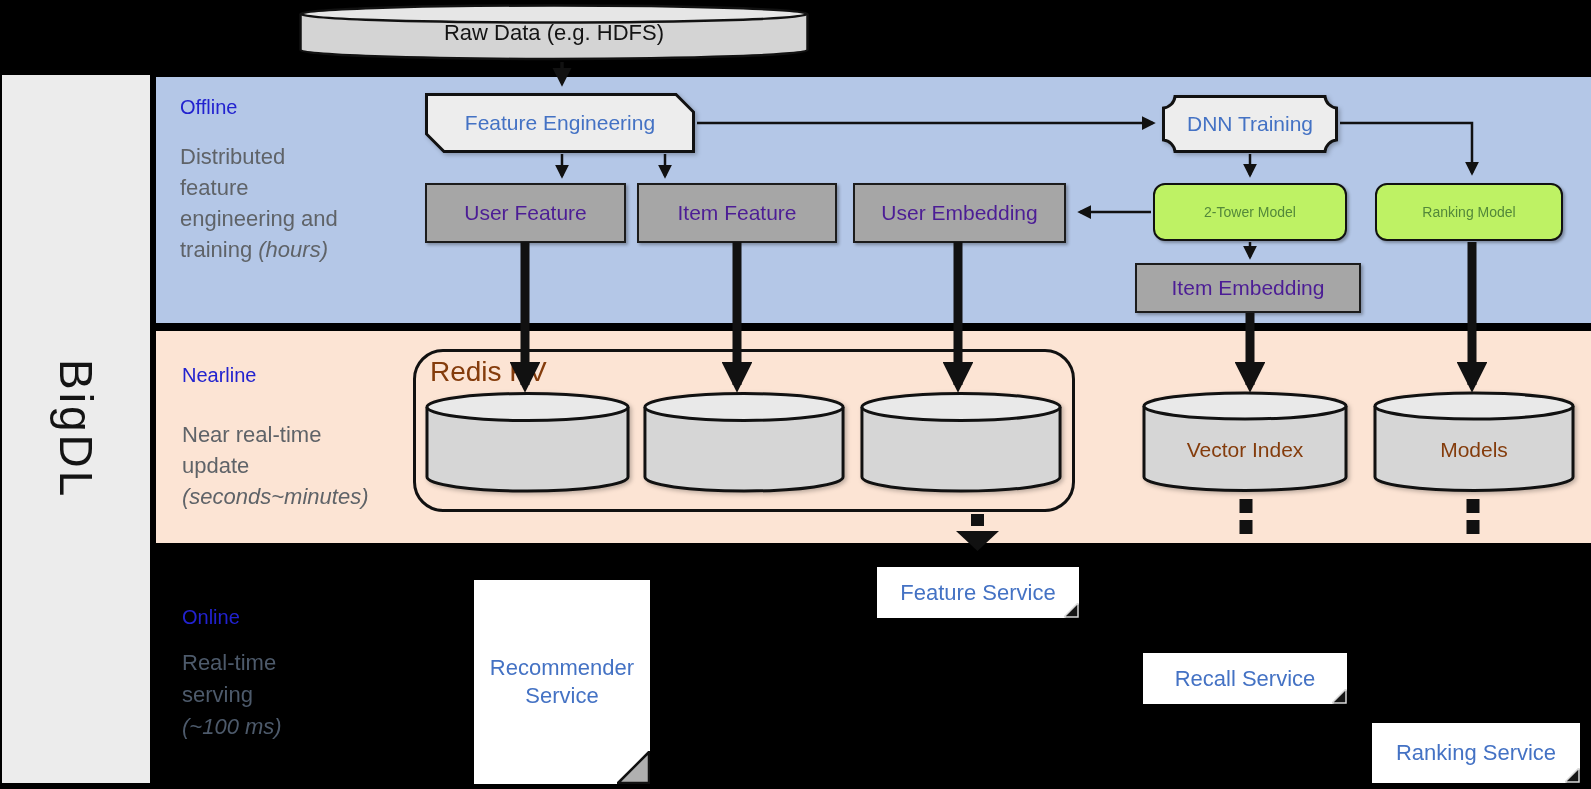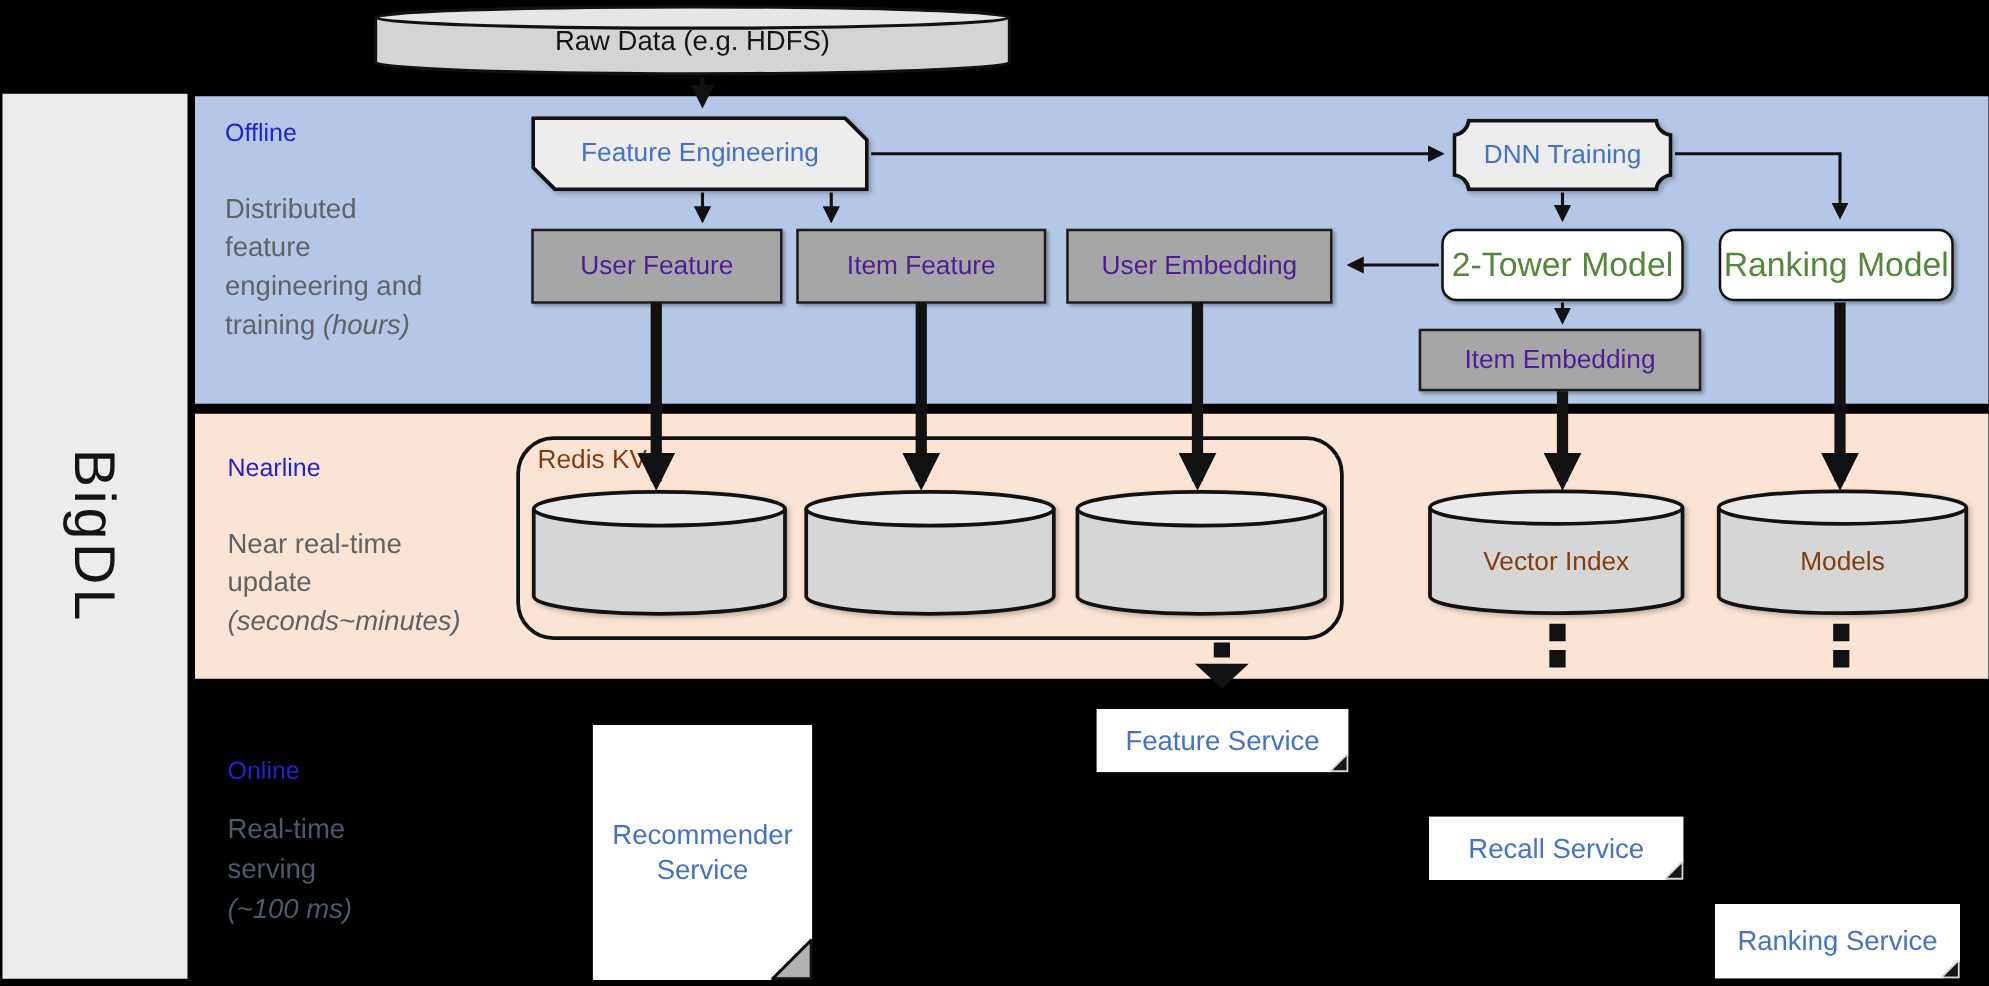--- a/index.html
+++ b/index.html
@@ -10,38 +10,38 @@
   
   .band{position:absolute;left:156px;width:1435px;z-index:1;}
   .band.offline{top:77px;height:246px;background:#b4c7e7;}
   .band.nearline{top:331px;height:212px;background:#fce4d4;}
   .leftbar{position:absolute;left:2px;top:75px;width:148px;height:708px;background:#ececec;z-index:1;
     display:flex;align-items:center;justify-content:center;}
   .leftbar .brand{writing-mode:vertical-rl;text-orientation:mixed;font-size:46px;color:#141414;letter-spacing:3px;}
   
   .sec-labels{position:absolute;z-index:2;}
   .sec-title{font-size:20px;color:#2222cf;}
-  .sec-desc{font-size:22px;line-height:31px;color:#5f6368;margin-top:32px;}
+  .sec-desc{font-size:22px;line-height:31px;color:#5f6368;margin-top:22px;}
   .sec-desc.on-black{color:#4d5a6b;}
   .it{font-style:italic;}
   
   .node{position:absolute;z-index:2;display:flex;align-items:center;justify-content:center;text-align:right;}
   .node .shape-svg{position:absolute;inset:0;width:100%;height:100%;filter:drop-shadow(2px 2px 2px rgba(0,0,0,0.25));}
   .node .lbl{position:relative;z-index:2;}
   .dark-box{background:#a6a6a6;border:2.5px solid #1c1c1c;box-sizing:border-box;
     box-shadow:2px 2px 3px rgba(0,0,0,0.3);font-size:21px;color:#4c1d95;}
-  .round-box{background:#ffffff;border:2.5px solid #111;border-radius:12px;box-sizing:border-box;
-    box-shadow:2px 2px 3px rgba(0,0,0,0.3);font-size:27px;color:#53883a;}
+  .round-box{background:#bef264;border:2.5px solid #111;border-radius:12px;box-sizing:border-box;
+    box-shadow:2px 2px 3px rgba(0,0,0,0.3);font-size:14px;color:#53883a;}
   .blue-lbl{color:#4472c4;font-size:21px;}
   .brown-lbl{color:#843c0c;font-size:21px;}
   .black-lbl{color:#141414;font-size:22px;}
   
   .redis-frame{position:absolute;left:413px;top:349px;width:662px;height:163px;border:3px solid #111;
     border-radius:30px;box-sizing:border-box;z-index:2;background:transparent;}
-  .redis-lbl{position:absolute;left:430px;top:356px;z-index:2;font-size:21px;color:#843c0c;}
+  .redis-lbl{position:absolute;left:430px;top:356px;z-index:2;font-size:28px;color:#843c0c;}
   
   .cyl-node .lbl{padding-top:16px;}
   
   .svc{position:absolute;z-index:2;}
   .svc .plate{position:absolute;inset:0;background:#ffffff;
     clip-path:polygon(0 0,100% 0,100% calc(100% - 14px),calc(100% - 14px) 100%,0 100%);}
   .svc .slabel{position:absolute;inset:0;display:flex;align-items:center;justify-content:center;
     color:#4472c4;font-size:22px;z-index:2;text-align:center;line-height:28px;}
   .svc .fold{position:absolute;right:0;bottom:0;z-index:3;}
   .doc .plate{clip-path:polygon(0 0,100% 0,100% calc(100% - 32px),calc(100% - 32px) 100%,0 100%);}
@@ -188,21 +188,21 @@
   </div>
 
   <div class="svc" style="left:1143px;top:653px;width:204px;height:51px;">
     <div class="plate"></div>
     <div class="slabel">Recall Service</div>
     <svg class="fold" width="15" height="15" viewBox="0 0 15 15">
       <path d="M0,14 L14,0 L14,14 Z" fill="#161616" stroke="#d9d9d9" stroke-width="1.5"></path>
     </svg>
   </div>
 
-  <div class="svc" style="left:1372px;top:723px;width:196px;height:60px;">
+  <div class="svc" style="left:1372px;top:723px;width:180px;height:60px;padding-left:28px;">
     <div class="plate"></div>
     <div class="slabel">Ranking Service</div>
     <svg class="fold" width="15" height="15" viewBox="0 0 15 15">
       <path d="M0,14 L14,0 L14,14 Z" fill="#161616" stroke="#d9d9d9" stroke-width="1.5"></path>
     </svg>
   </div>
 
   <svg class="overlay" width="1591" height="789" viewBox="0 0 1591 789">
     <defs>
       <marker id="ah" viewBox="0 0 10 10" refX="8" refY="5" markerWidth="5.5" markerHeight="5.5" orient="auto">

